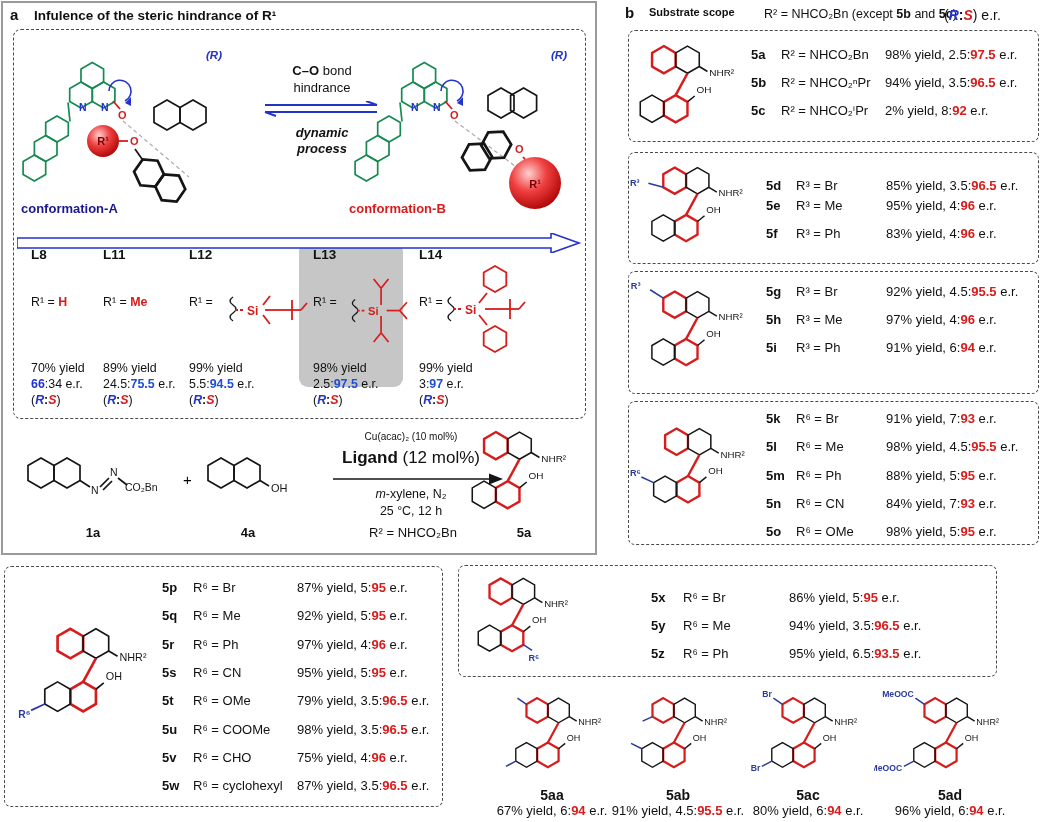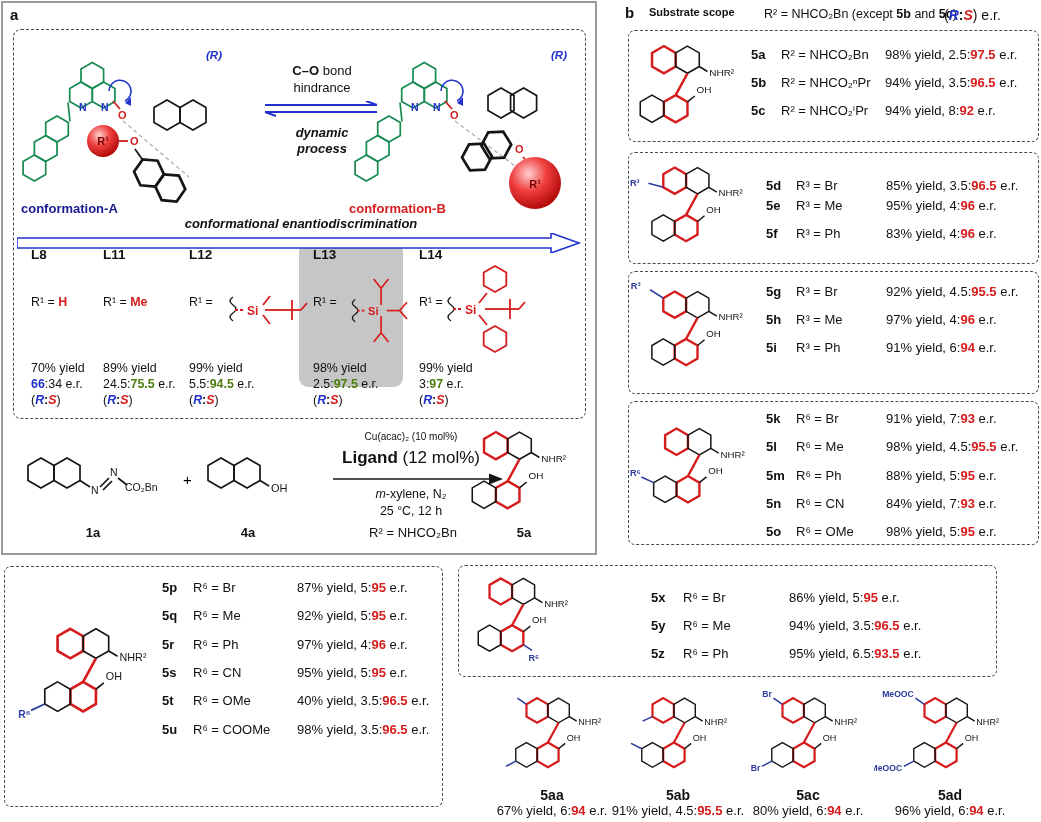--- a/index.html
+++ b/index.html
@@ -4,21 +4,21 @@
 <style>
   html,body{margin:0;padding:0;background:#fff}
   body{font-family:"Liberation Sans","DejaVu Sans",sans-serif;color:#111}
   #stage{position:relative;width:1041px;height:822px;background:#fff;overflow:hidden;font-size:13px}
   .abs{position:absolute;white-space:nowrap}
   .b{font-weight:bold}
   .i{font-style:italic}
   .red{color:#d61c1c}
   .blue{color:#2233cc}
   .navy{color:#18188f}
-  .mr{color:#4d7c0f}
+  .mr{color:#1d4ed8}
   .mb{color:#2233cc}
   .ctr{text-align:center}
   .panelA{position:absolute;left:1px;top:1px;width:592px;height:550px;border:2.5px solid #9a9a9a;background:#fff}
   .dashbox{position:absolute;border:1.6px dashed #4a4a4a;border-radius:8px;background:#fff}
   .grayhl{position:absolute;left:296px;top:240px;width:104px;height:144px;background:#c6c6c6;border-radius:9px}
   
   .hex{fill:none;stroke:#151515;stroke-width:1.7}
   .hexb{fill:none;stroke:#151515;stroke-width:2.7}
   .hexr{fill:none;stroke:#d61c1c;stroke-width:2.7}
   .hexr2{fill:none;stroke:#d61c1c;stroke-width:1.8}
@@ -60,20 +60,21 @@
   .bid{position:absolute;font-weight:bold;font-size:14px;text-align:center;width:190px}
   .byield{position:absolute;font-size:13px;text-align:center;width:190px;white-space:nowrap}
 </style>
 </head>
 <body>
 
 <div id="stage">
 
   <div class="panelA">
     <span class="abs b" style="left:7px;top:3px;font-size:15px">a</span>
+    <span class="abs b" style="left:31px;top:5px;font-size:13.5px">Infulence of the steric hindrance of R¹</span>
 
     <div class="dashbox" style="left:10px;top:26px;width:571px;height:388px"></div>
     <div class="grayhl"></div>
 
     <svg class="abs" style="left:14px;top:34px" width="235" height="178" viewBox="0 0 235 178">
       <polygon class="hexg" points="0,-13 11.3,-6.5 11.3,6.5 0,13 -11.3,6.5 -11.3,-6.5" transform="translate(40,92)"></polygon>
       <polygon class="hexg" points="0,-13 11.3,-6.5 11.3,6.5 0,13 -11.3,6.5 -11.3,-6.5" transform="translate(28.7,111.5)"></polygon>
       <polygon class="hexg" points="0,-13 11.3,-6.5 11.3,6.5 0,13 -11.3,6.5 -11.3,-6.5" transform="translate(17.4,131)"></polygon>
       <polygon class="hexg" points="0,-13 11.3,-6.5 11.3,6.5 0,13 -11.3,6.5 -11.3,-6.5" transform="translate(64,58)"></polygon>
       <polygon class="hexg" points="0,-13 11.3,-6.5 11.3,6.5 0,13 -11.3,6.5 -11.3,-6.5" transform="translate(86.6,58)"></polygon>
@@ -140,21 +141,20 @@
       <line x1="116" y1="4" x2="105" y2="0" stroke="#2233cc" stroke-width="2"></line>
       <line x1="116" y1="11" x2="4" y2="11" stroke="#2233cc" stroke-width="2"></line>
       <line x1="4" y1="11" x2="15" y2="15" stroke="#2233cc" stroke-width="2"></line>
     </svg>
     <div class="abs ctr b i" style="left:252px;top:122px;width:134px">dynamic</div>
     <div class="abs ctr b i" style="left:252px;top:138px;width:134px">process</div>
 
     <span class="abs b navy" style="left:18px;top:198px;font-size:13px">conformation-A</span>
     <span class="abs b red" style="left:346px;top:198px;font-size:13px">conformation-B</span>
 
-    <div class="abs ctr b i" style="left:20px;top:213px;width:556px;font-size:13px">conformational enantiodiscrimination</div>
     <svg class="abs" style="left:14px;top:230px" width="568" height="20" viewBox="0 0 568 20">
       <polygon points="0,5 534,5 534,0 562,10 534,20 534,15 0,15 0,5" fill="#fff" stroke="#2233cc" stroke-width="1.6"></polygon>
     </svg>
 
     <div class="lig">
 
       <div class="ligcol" style="left:16px">
         <div class="lname">L8</div>
         <div class="lsm" style="top:48px"><span>R¹ = </span><b class="red">H</b></div>
         <div class="lsm" style="top:114px">70% yield</div>
@@ -300,21 +300,21 @@
         <span class="cres"><span>98% yield, 2.5:</span><b class="red">97.5</b><span> e.r.</span></span>
       </div>
     <div class="erow" style="top:44px">
         <b class="cid">5b</b>
         <span class="csub">R² = NHCO₂ⁿPr</span>
         <span class="cres"><span>94% yield, 3.5:</span><b class="red">96.5</b><span> e.r.</span></span>
       </div>
     <div class="erow" style="top:72px">
         <b class="cid">5c</b>
         <span class="csub">R² = NHCO₂ⁱPr</span>
-        <span class="cres"><span>94% yield, 8:</span><b class="red">92</b><span> e.r.</span></span>
+        <span class="cres"><span>2% yield, 8:</span><b class="red">92</b><span> e.r.</span></span>
       </div>
   </div>
 
   <div id="bx2" class="ebox" style="left:628px;top:152px;width:409px;height:110px">
     <svg class="abs" style="left:0px;top:4px" width="130" height="100" viewBox="-18 0 148 114">
       <polygon class="hexr" points="0,-15 13,-7.5 13,7.5 0,15 -13,7.5 -13,-7.5" transform="translate(34,27)"></polygon>
       <polygon class="hex" points="0,-15 13,-7.5 13,7.5 0,15 -13,7.5 -13,-7.5" transform="translate(60,27)"></polygon>
       <polygon class="hexr" points="0,-15 13,-7.5 13,7.5 0,15 -13,7.5 -13,-7.5" transform="translate(47,81)"></polygon>
       <polygon class="hex" points="0,-15 13,-7.5 13,7.5 0,15 -13,7.5 -13,-7.5" transform="translate(21,81)"></polygon>
       <line class="lnr" x1="60" y1="42" x2="47" y2="66"></line>
@@ -444,26 +444,36 @@
         <span class="cres"><span>97% yield, 4:</span><b class="red">96</b><span> e.r.</span></span>
       </div>
     <div class="erow" style="top:98px">
         <b class="cid">5s</b>
         <span class="csub">R⁶ = CN</span>
         <span class="cres"><span>95% yield, 5:</span><b class="red">95</b><span> e.r.</span></span>
       </div>
     <div class="erow" style="top:126px">
         <b class="cid">5t</b>
         <span class="csub">R⁶ = OMe</span>
-        <span class="cres"><span>40% yield, 3.5:</span><b class="red">96.5</b><span> e.r.</span></span>
+        <span class="cres"><span>79% yield, 3.5:</span><b class="red">96.5</b><span> e.r.</span></span>
       </div>
     <div class="erow" style="top:155px">
         <b class="cid">5u</b>
         <span class="csub">R⁶ = COOMe</span>
         <span class="cres"><span>98% yield, 3.5:</span><b class="red">96.5</b><span> e.r.</span></span>
+      </div>
+    <div class="erow" style="top:183px">
+        <b class="cid">5v</b>
+        <span class="csub">R⁶ = CHO</span>
+        <span class="cres"><span>75% yield, 4:</span><b class="red">96</b><span> e.r.</span></span>
+      </div>
+    <div class="erow" style="top:211px">
+        <b class="cid">5w</b>
+        <span class="csub">R⁶ = cyclohexyl</span>
+        <span class="cres"><span>87% yield, 3.5:</span><b class="red">96.5</b><span> e.r.</span></span>
       </div>
   </div>
 
   <div id="bx6" class="ebox" style="left:458px;top:565px;width:537px;height:110px">
     <svg class="abs" style="left:12px;top:2px" width="122" height="104" viewBox="0 0 140 120">
       <polygon class="hexr" points="0,-15 13,-7.5 13,7.5 0,15 -13,7.5 -13,-7.5" transform="translate(34,27)"></polygon>
       <polygon class="hex" points="0,-15 13,-7.5 13,7.5 0,15 -13,7.5 -13,-7.5" transform="translate(60,27)"></polygon>
       <polygon class="hexr" points="0,-15 13,-7.5 13,7.5 0,15 -13,7.5 -13,-7.5" transform="translate(47,81)"></polygon>
       <polygon class="hex" points="0,-15 13,-7.5 13,7.5 0,15 -13,7.5 -13,-7.5" transform="translate(21,81)"></polygon>
       <line class="lnr" x1="60" y1="42" x2="47" y2="66"></line>

